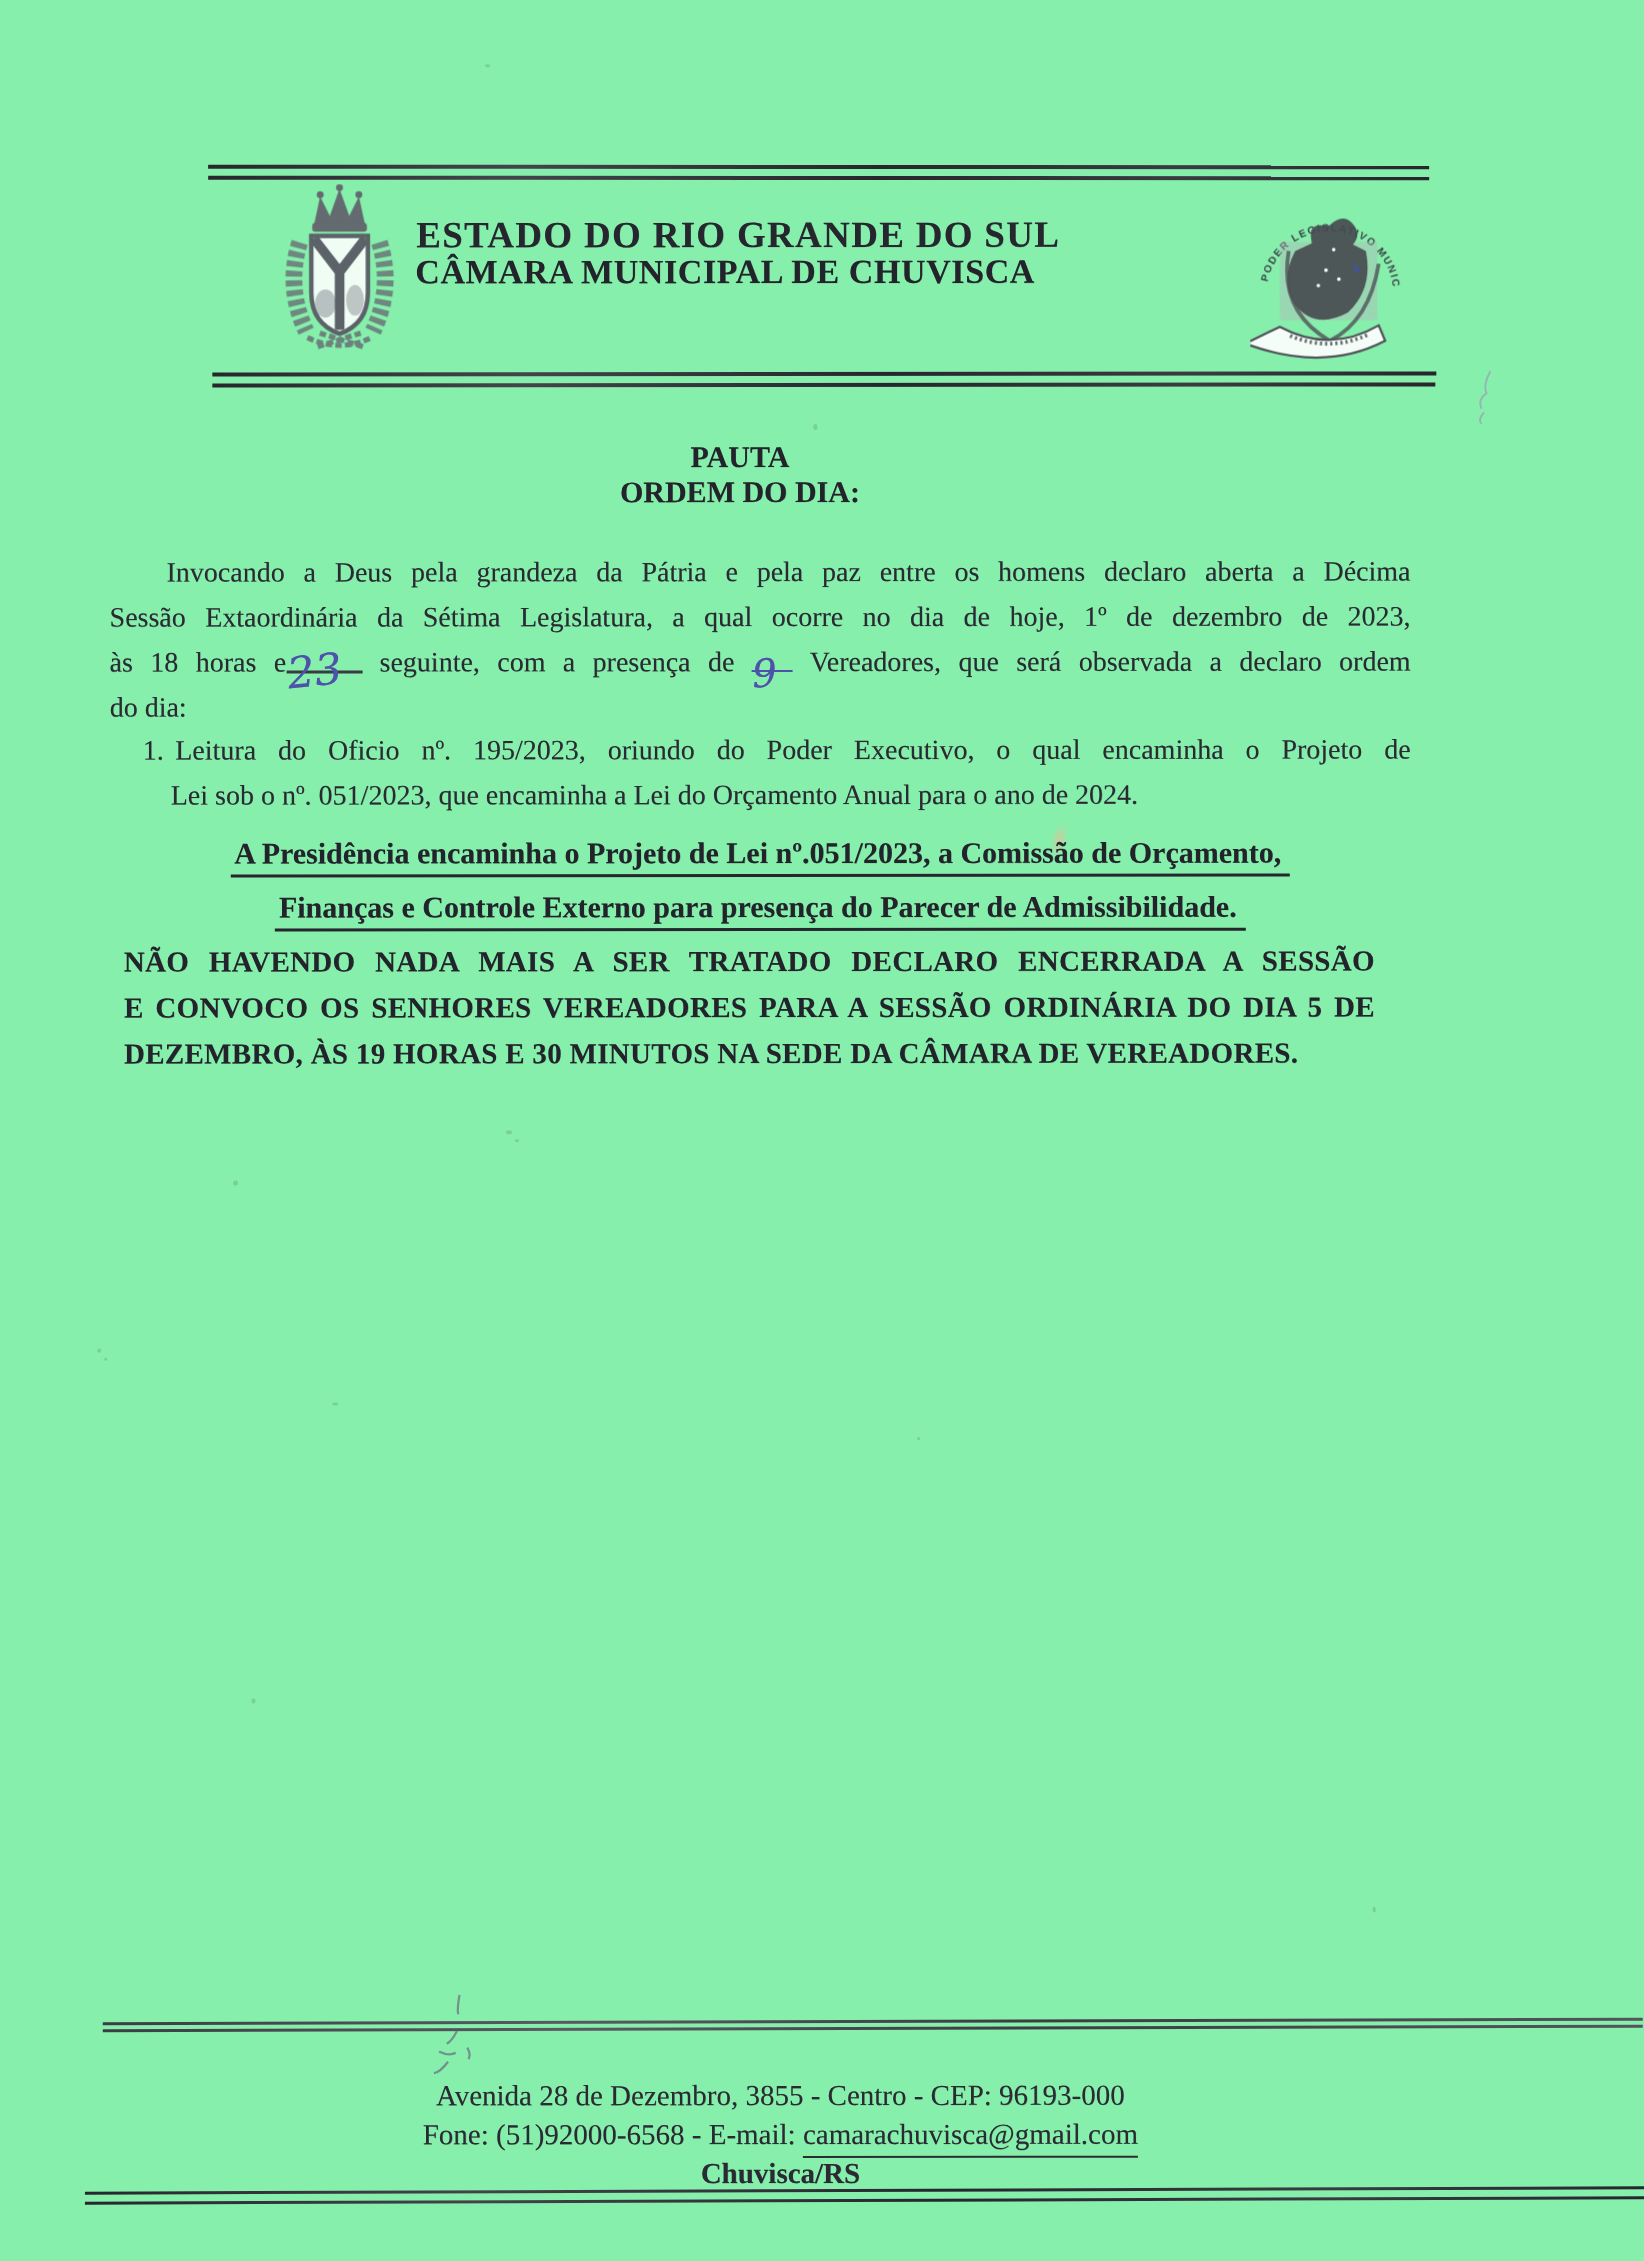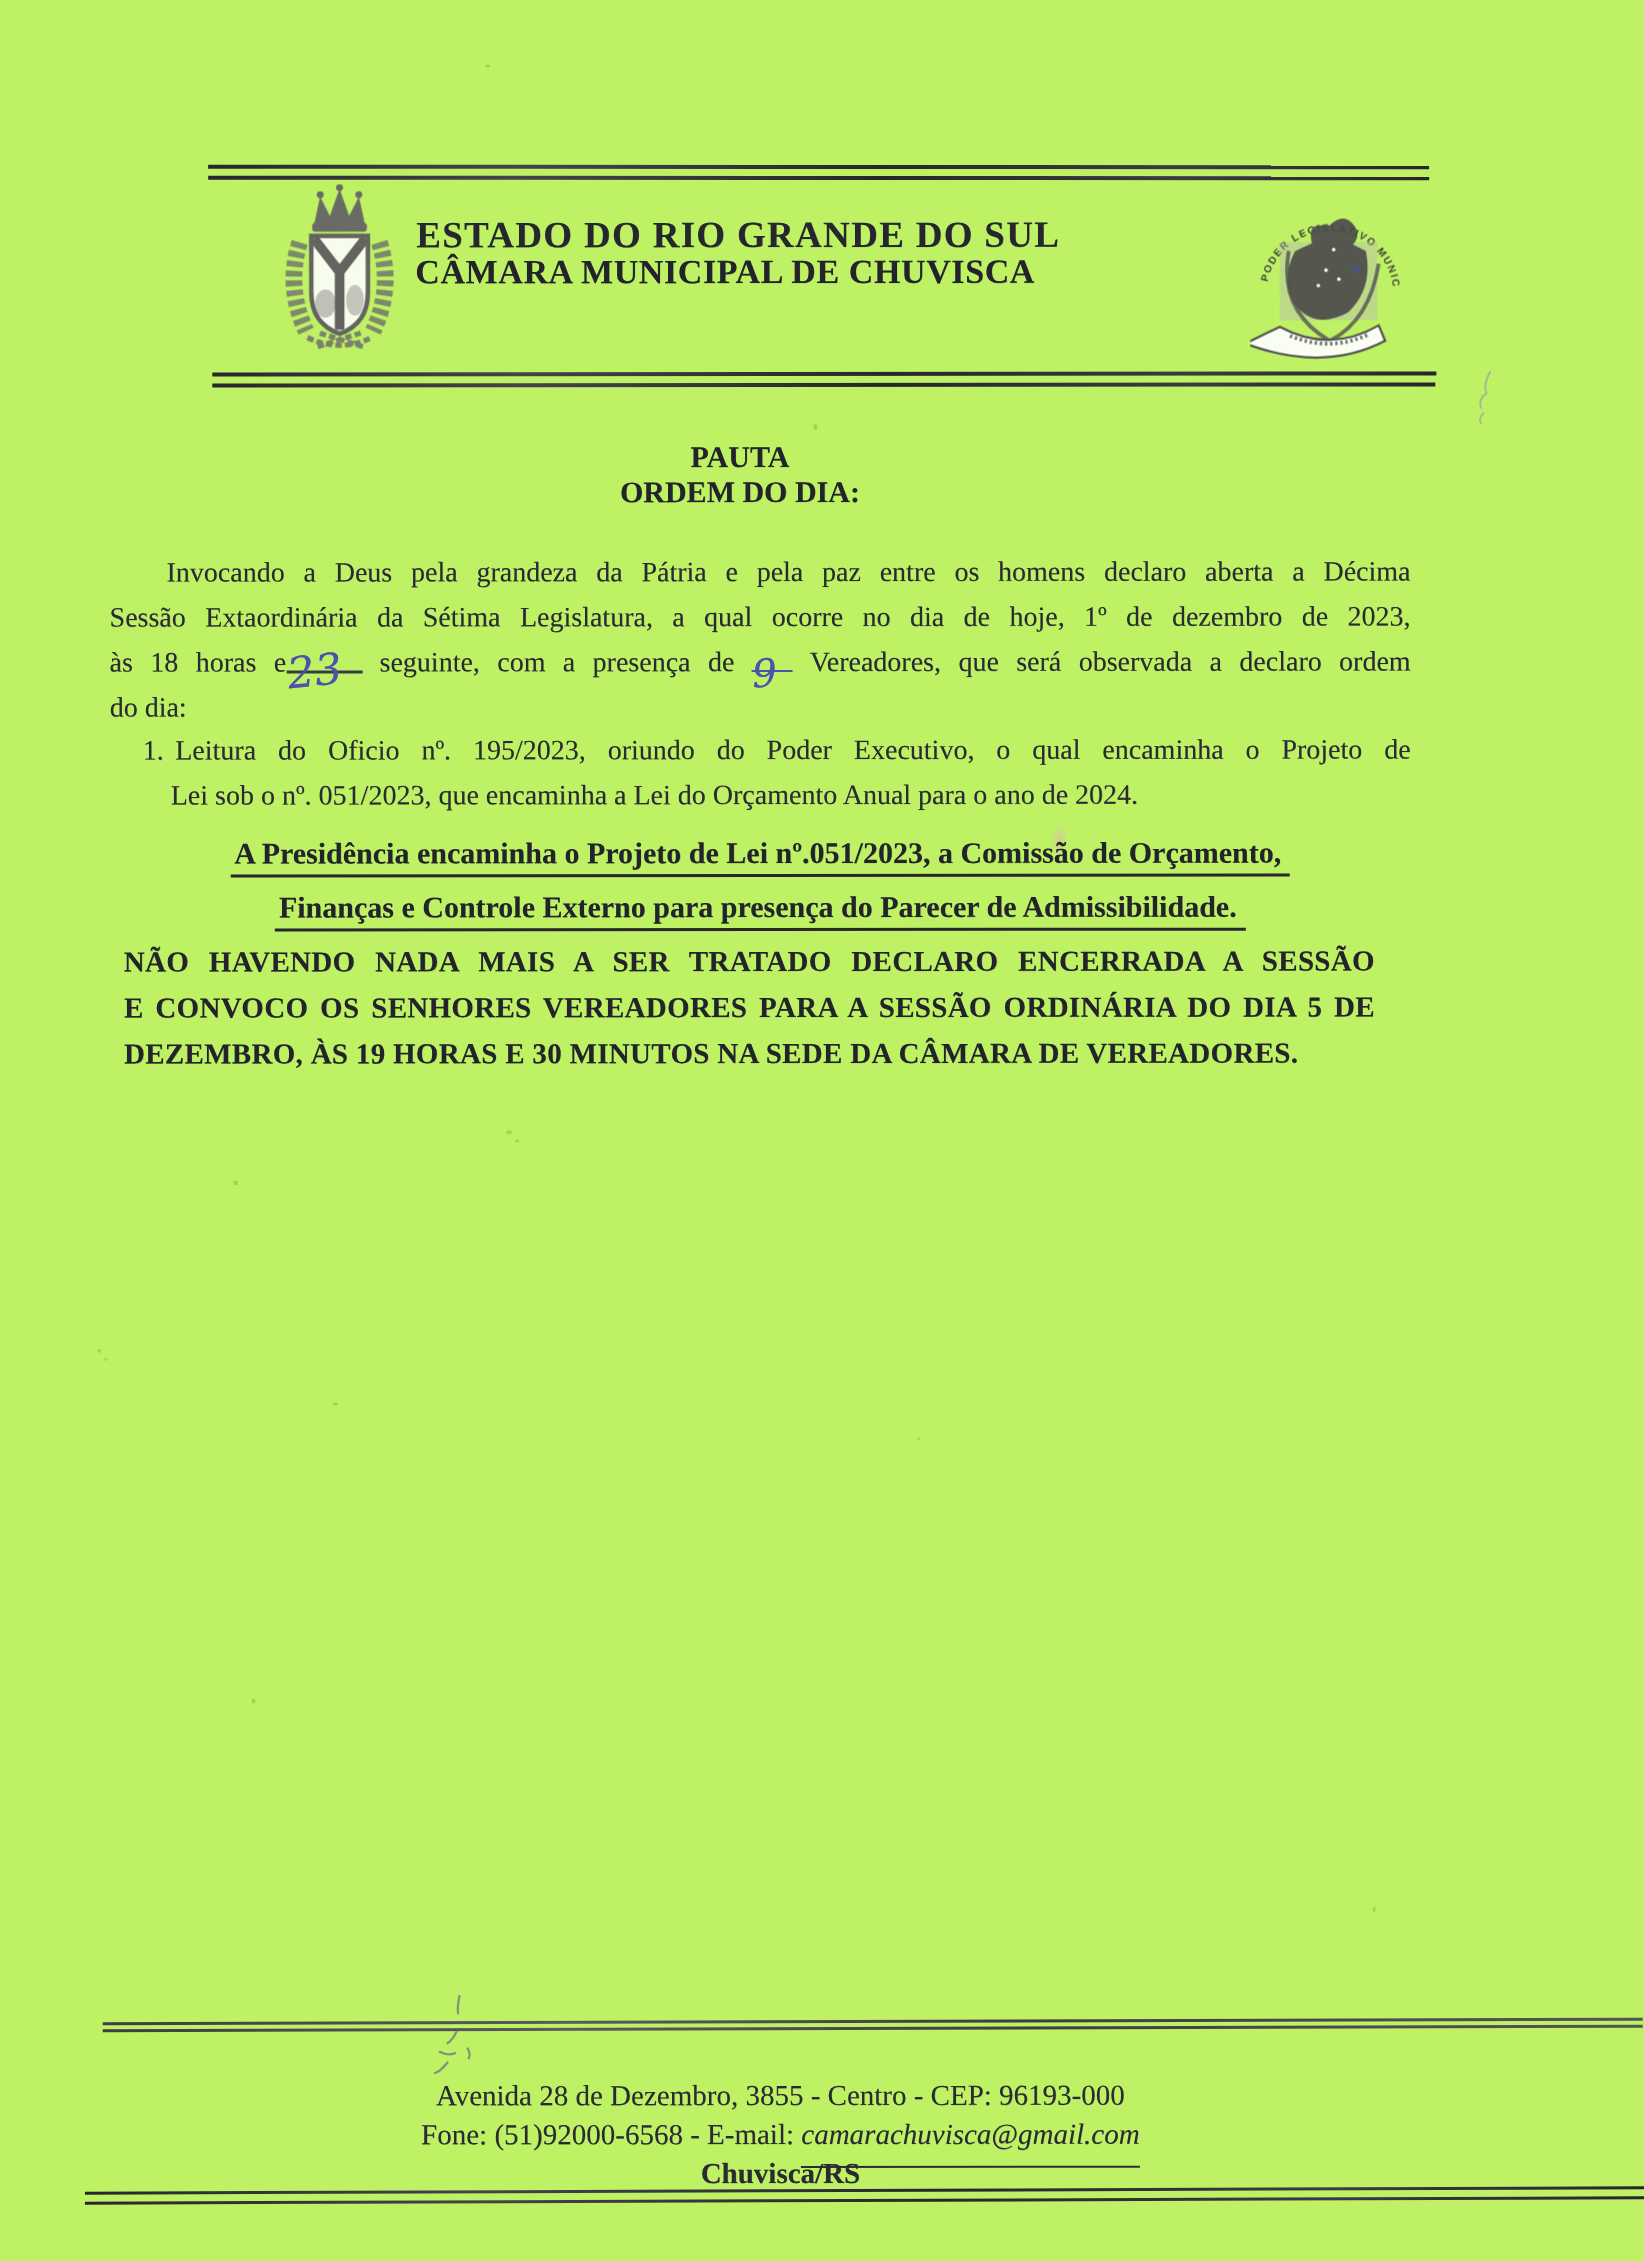--- a/index.html
+++ b/index.html
@@ -1,18 +1,18 @@
 <!DOCTYPE html>
 <html style="font-size:10.3px"><head>
 <meta charset="utf-8">
 <style>
   html,body{margin:0;padding:0;background:#e8e8e6;}
   .page{
     position:relative;width:1644px;height:2261px;overflow:hidden;
-    background:#bef264;
+    background:#86efac;
     font-family:"Liberation Serif","DejaVu Serif",serif;
     color:#2a2a32;
   }
   .inner{position:absolute;inset:0;transform:rotate(-0.05deg);}
   .txt{text-shadow:0.3px 0.3px 0.6px rgba(40,40,55,.35);}
 
   
   .rule{position:absolute;background:linear-gradient(90deg,#26262c,#43434b 25%,#26262c 55%,#3a3a42 80%,#26262c);}
   .rule.thin{background:linear-gradient(90deg,#3c3c44,#5a5a62 30%,#3c3c44 60%,#54545c);}
 
@@ -44,21 +44,21 @@
   
   .referral{position:absolute;left:110px;top:826px;width:1301px;text-align:center;font-weight:bold;font-size:30px;line-height:54px;color:#23232b;}
   .uline{display:inline-block;border-bottom:3.2px solid #26262c;padding:0 9px 2.6px 3.9px;line-height:37px;}
 
   
   .closing{left:124px;top:938px;width:1251px;font-weight:bold;font-size:29px;line-height:46px;color:#23232b;letter-spacing:0.3px;}
   .closing .last{text-align:left;text-align-last:left;}
 
   
   .footer-block{position:absolute;left:129px;top:2076px;width:1301px;text-align:center;font-size:29px;line-height:39px;color:#2a2a32;}
-  .email{border-bottom:2.6px solid #2c2c34;padding-bottom:16px;font-style:italic;}
+  .email{border-bottom:2.6px solid #2c2c34;padding-bottom:6px;}
   .city{font-weight:bold;}
 
   
   .smudge{position:absolute;border-radius:50%;pointer-events:none;}
   .speck{position:absolute;background:rgba(60,60,75,.18);border-radius:50%;pointer-events:none;}
   svg{display:block;}
 </style>
 </head>
 <body>
 

